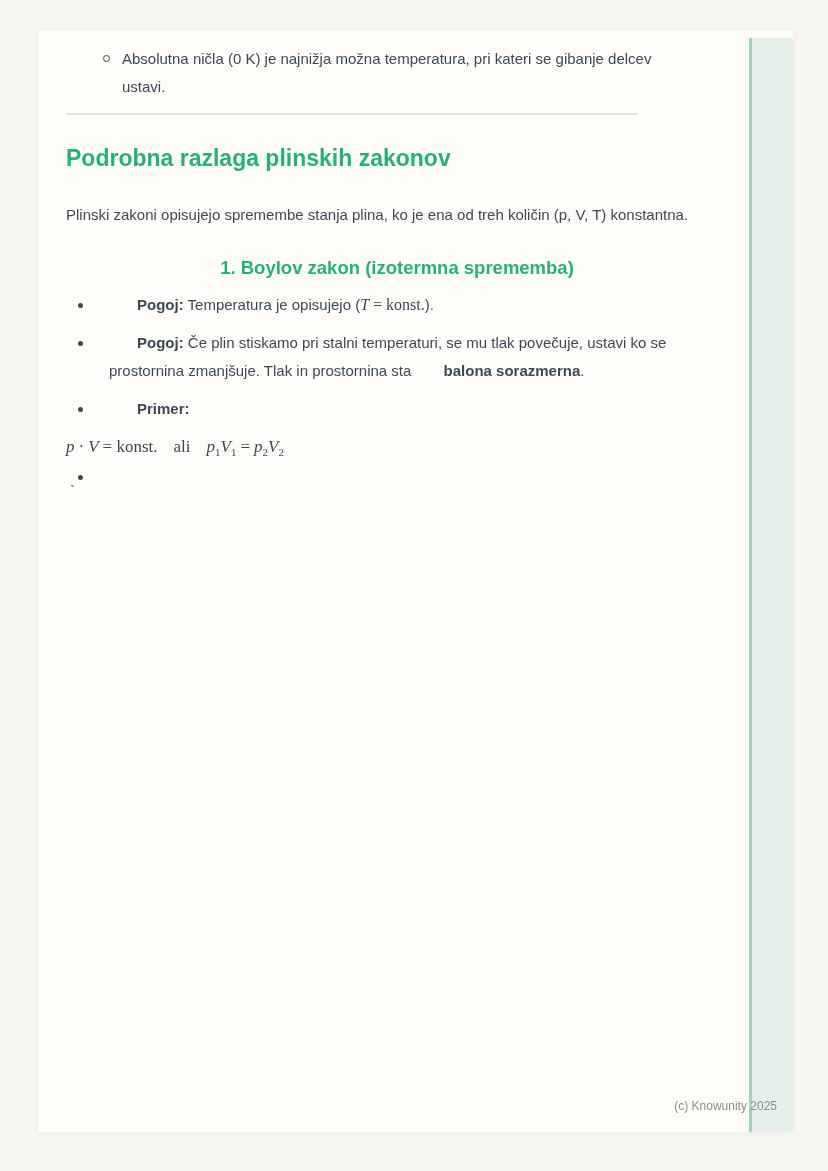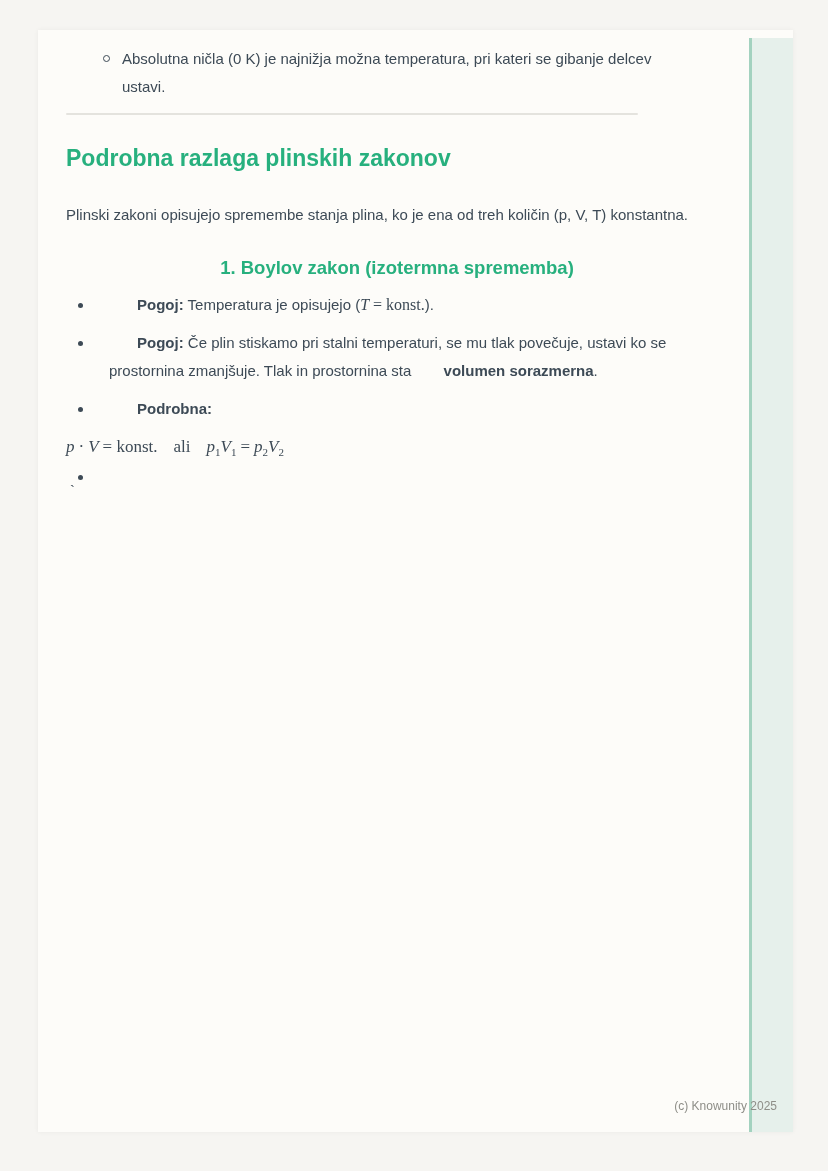--- a/index.html
+++ b/index.html
@@ -108,26 +108,26 @@
 
     <div class="bullet-list">
 
       <div class="bullet-item">
         <span class="dot-marker"></span>
         <div class="bullet-text"><span class="b">Pogoj:</span><span> Temperatura je opisujejo (</span><span class="mi">T</span><span class="math-serif"> = konst.</span><span>).</span></div>
       </div>
 
       <div class="bullet-item">
         <span class="dot-marker"></span>
-        <div class="bullet-text"><span class="b">Pogoj:</span><span> Če plin stiskamo pri stalni temperaturi, se mu tlak povečuje, ustavi ko se prostornina zmanjšuje. Tlak in prostornina sta </span><span class="b">volumen sorazmerna</span><span>.</span></div>
+        <div class="bullet-text"><span class="b">Pogoj:</span><span> Če plin stiskamo pri stalni temperaturi, se mu tlak povečuje, ustavi ko se prostornina zmanjšuje. Tlak in prostornina sta </span><span class="b">balona sorazmerna</span><span>.</span></div>
       </div>
 
       <div class="bullet-item">
         <span class="dot-marker"></span>
-        <div class="bullet-text"><span class="b">Podrobna:</span></div>
+        <div class="bullet-text"><span class="b">Primer:</span></div>
       </div>
 
       <div class="formula"><span class="mi">p</span><span class="sgap"></span><span>·</span><span class="sgap"></span><span class="mi">V</span><span class="sgap"></span><span>= konst.</span><span class="gap"></span><span>ali</span><span class="gap"></span><span class="mi"><span>p</span><sub>1</sub></span><span class="mi"><span>V</span><sub>1</sub></span><span class="sgap"></span><span>=</span><span class="sgap"></span><span class="mi"><span>p</span><sub>2</sub></span><span class="mi"><span>V</span><sub>2</sub></span></div>
 
       <div class="bullet-item">
         <span class="dot-marker"></span>
       </div>
 
     </div>
 

